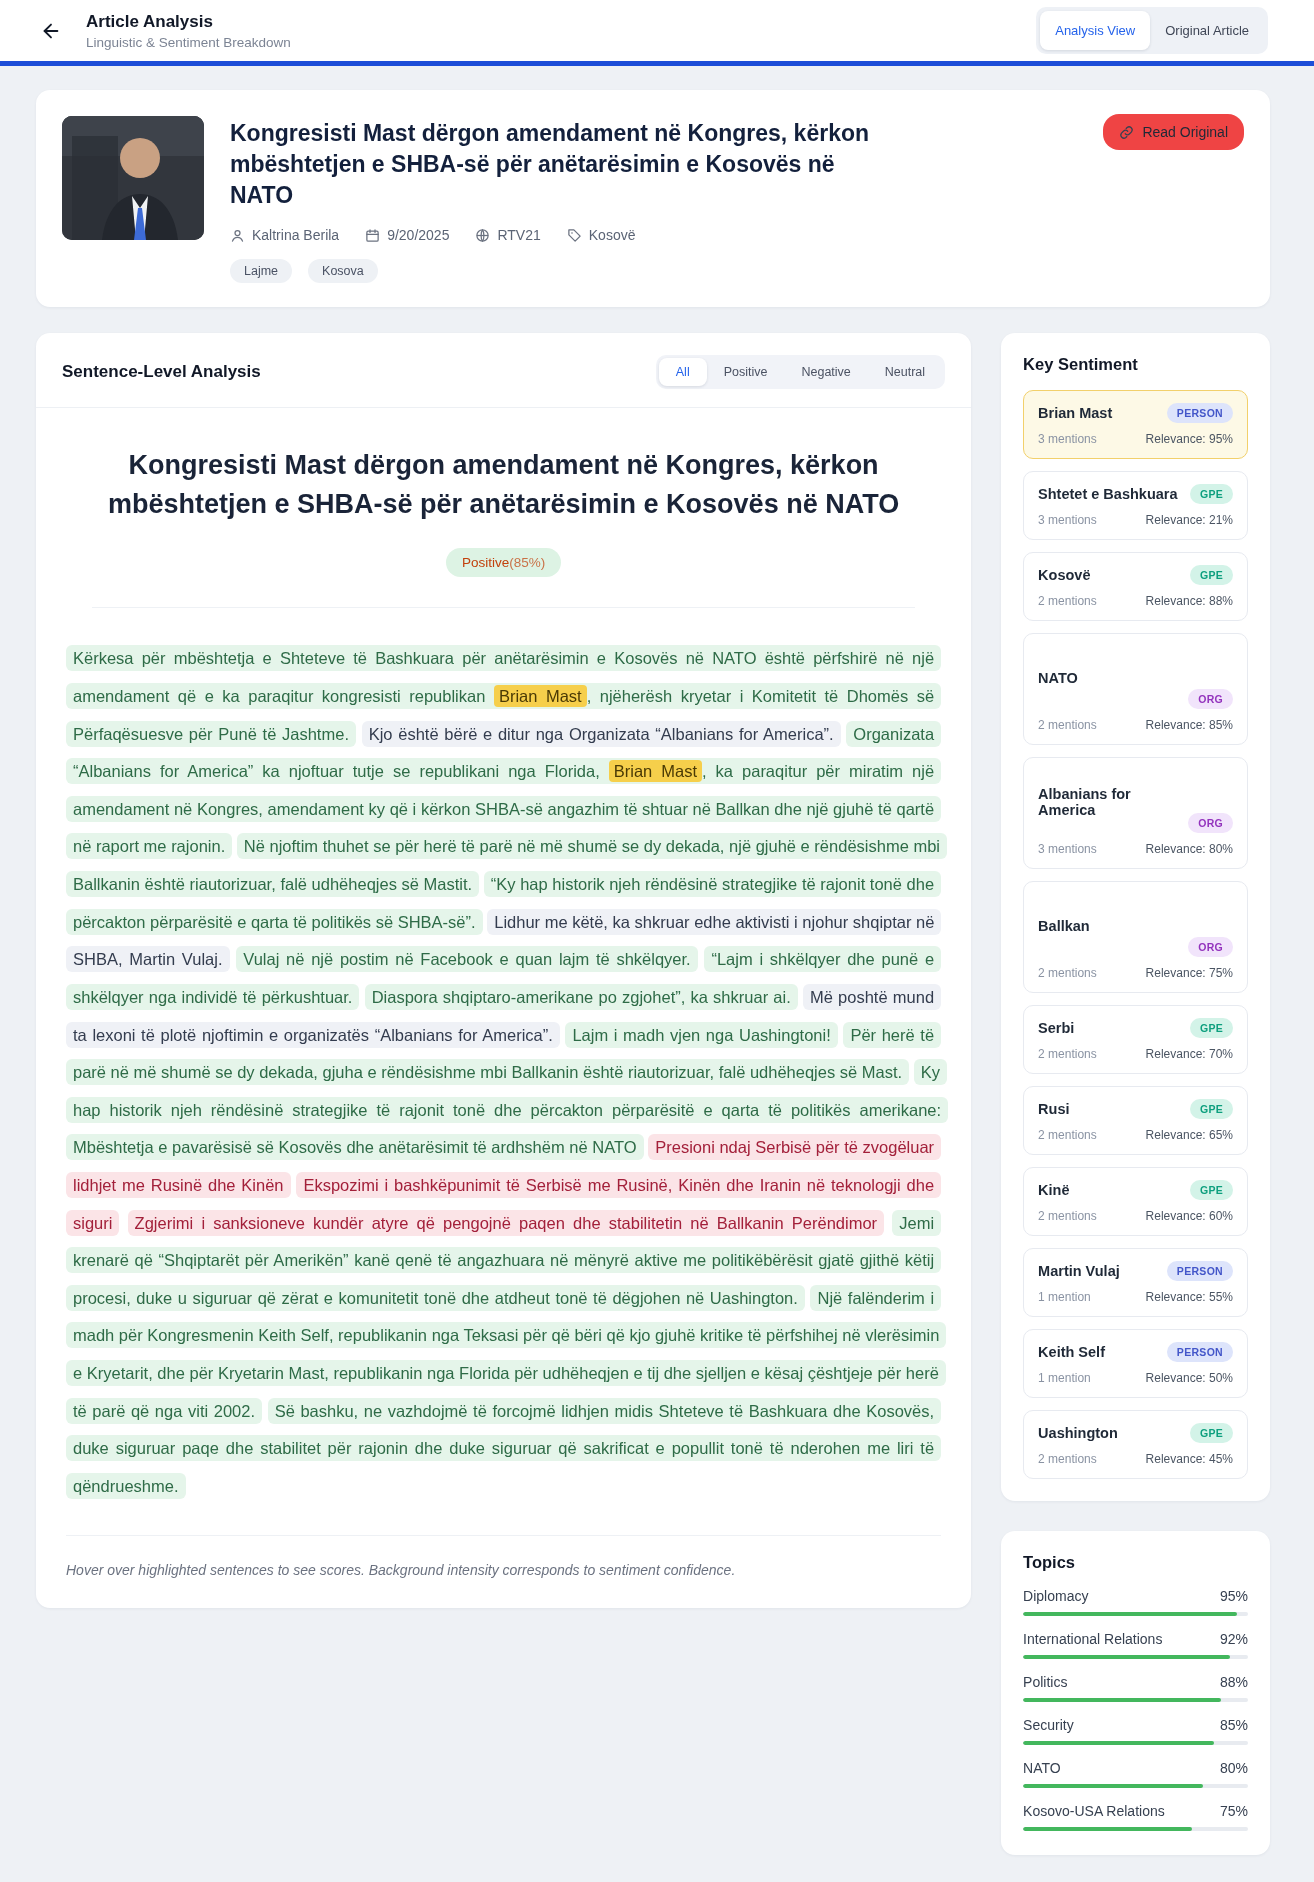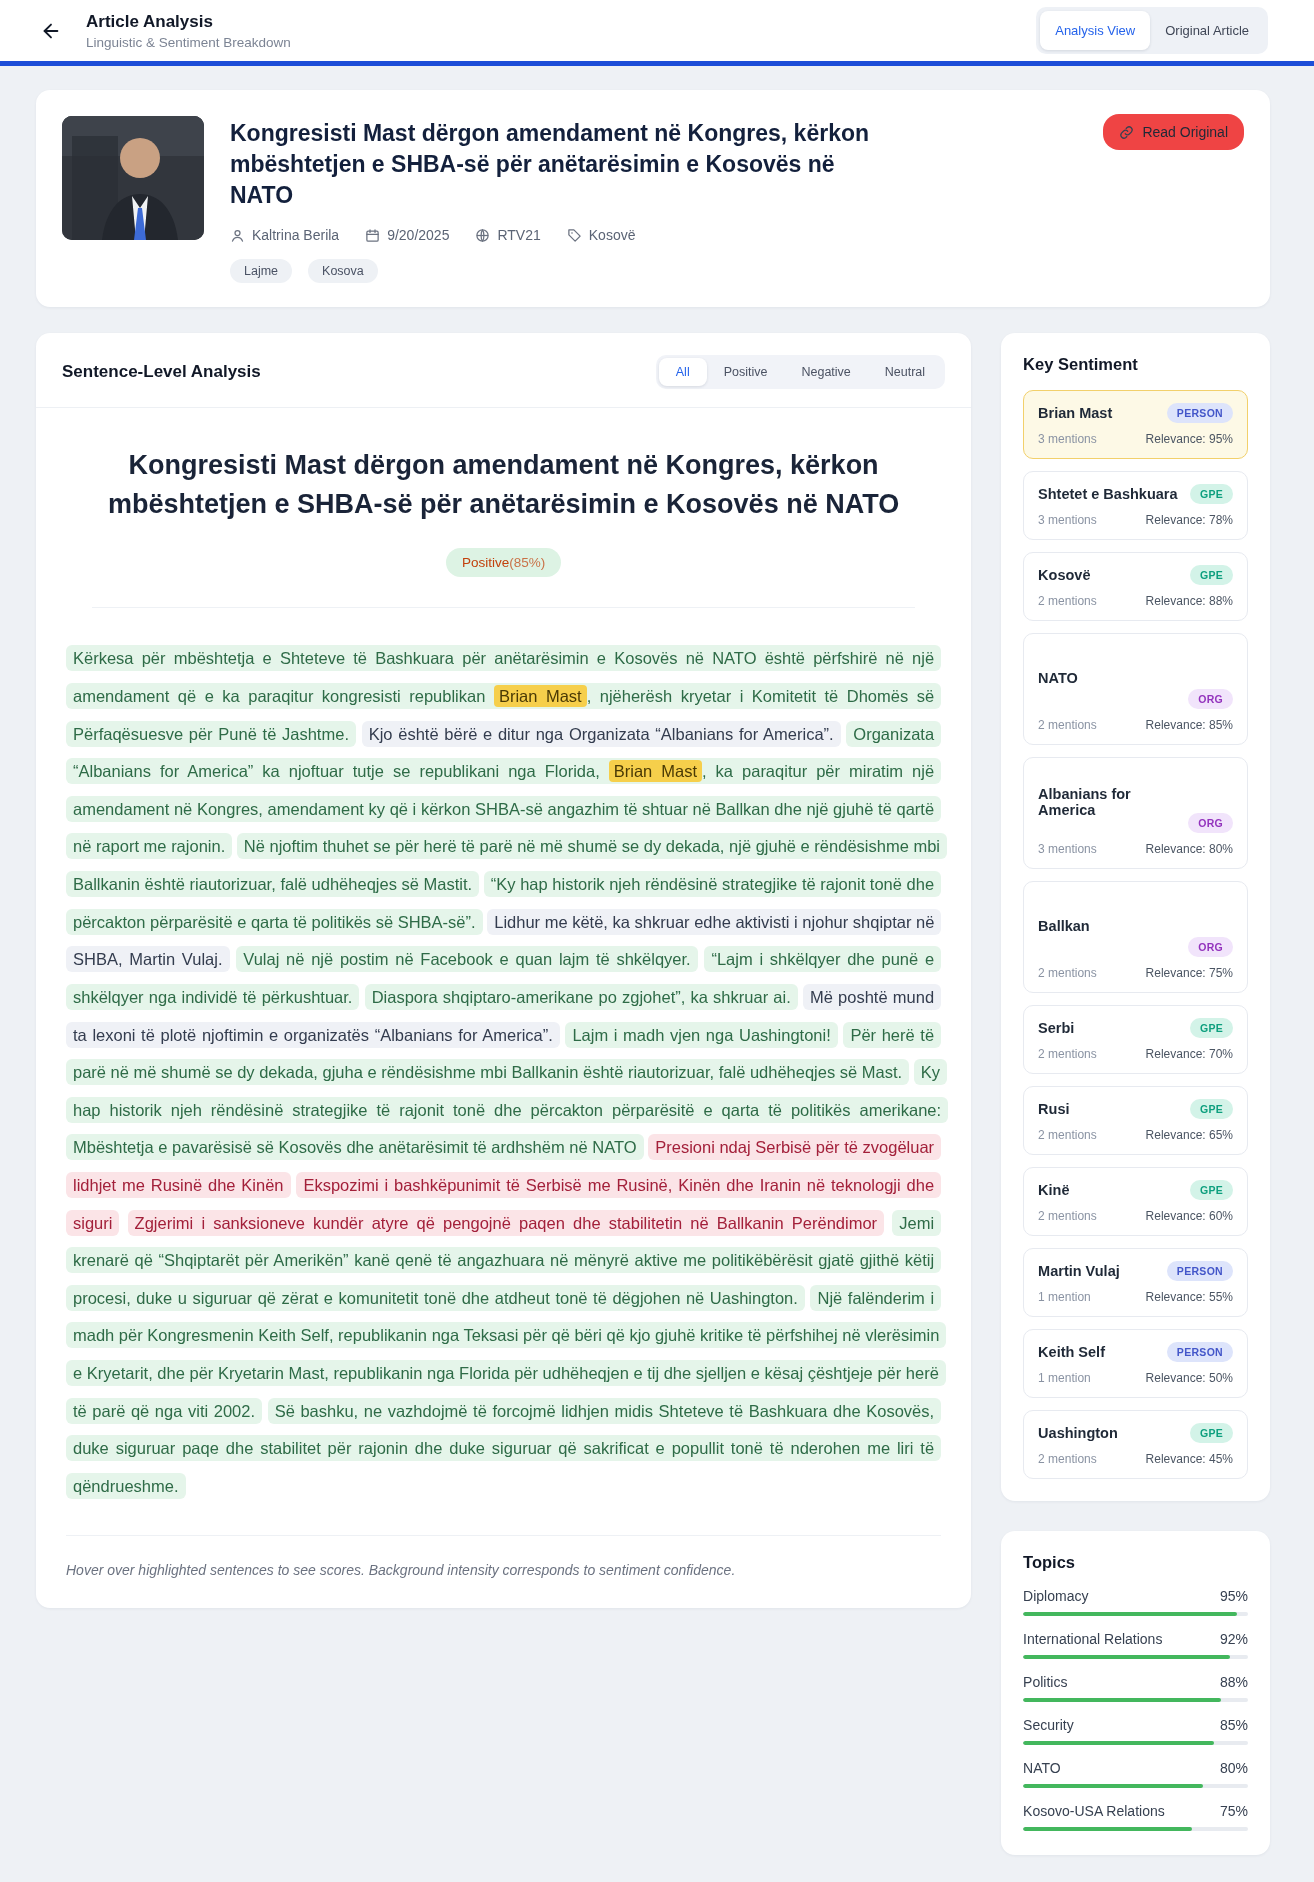--- a/index.html
+++ b/index.html
@@ -246,21 +246,21 @@
                 <span class="ent-rel">Relevance: 95%</span>
               </div>
             </div>
             <div class="entity-card">
               <div class="ent-row1">
                 <span class="ent-name">Shtetet e Bashkuara</span>
                 <span class="ent-badge GPE">GPE</span>
               </div>
               <div class="ent-row2">
                 <span class="ent-mentions">3 mentions</span>
-                <span class="ent-rel">Relevance: 78%</span>
+                <span class="ent-rel">Relevance: 21%</span>
               </div>
             </div>
             <div class="entity-card">
               <div class="ent-row1">
                 <span class="ent-name">Kosovë</span>
                 <span class="ent-badge GPE">GPE</span>
               </div>
               <div class="ent-row2">
                 <span class="ent-mentions">2 mentions</span>
                 <span class="ent-rel">Relevance: 88%</span>

